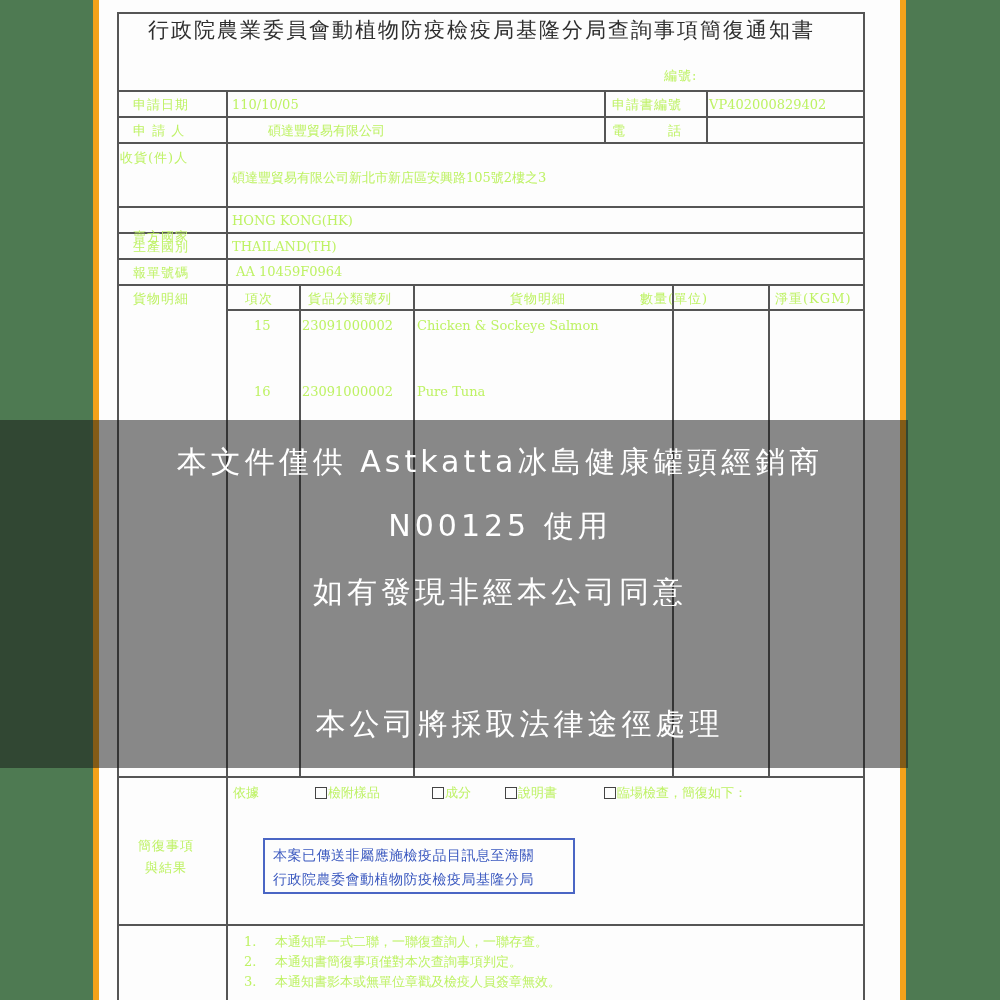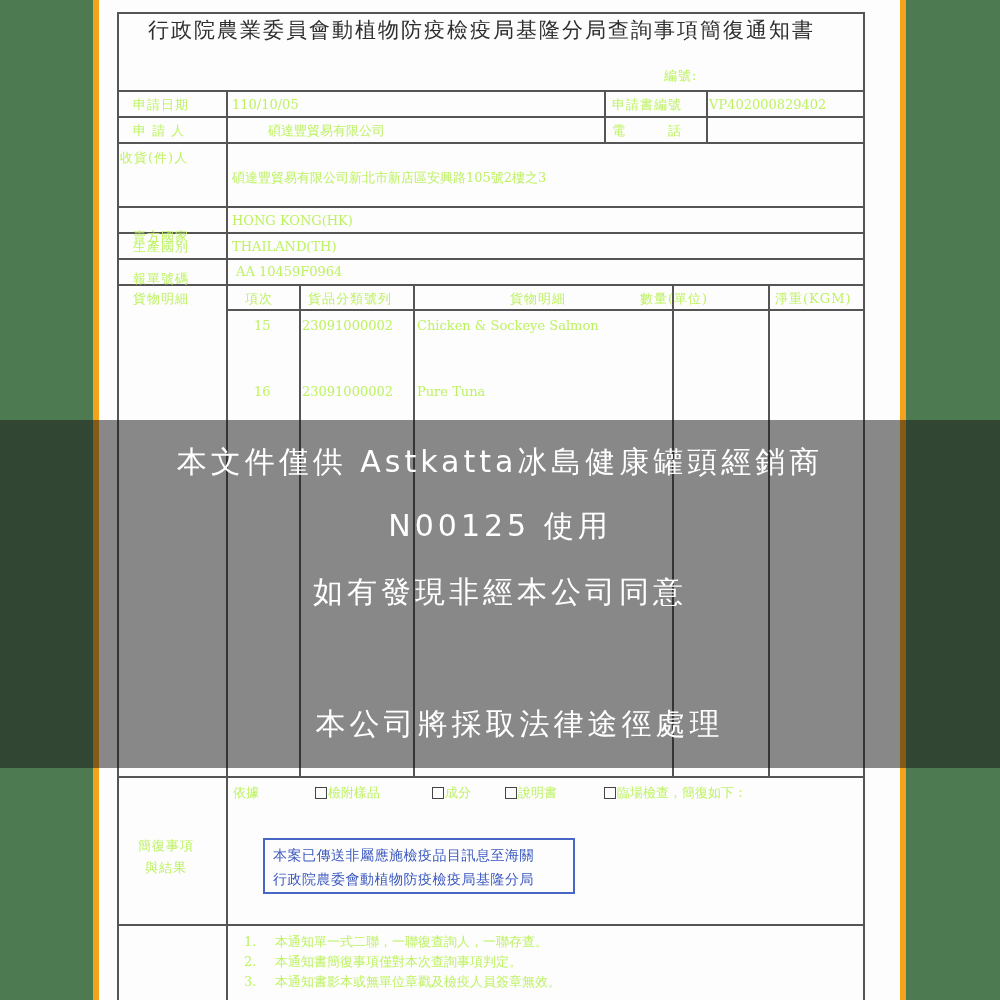--- a/index.html
+++ b/index.html
@@ -18,21 +18,21 @@
 
   .t { position: absolute; font-size: 13px; line-height: 16px; color: #bef264; white-space: nowrap; }
   .title { font-size: 21px; letter-spacing: 2px; color: #2e2e2e; }
   .lbl { font-size: 13px; letter-spacing: 1px; }
   .mono { font-family: "DejaVu Serif", "Liberation Serif", serif; font-size: 13px; }
 
   .box { display: inline-block; width: 12px; height: 12px; border: 1px solid #444; vertical-align: -2px; margin-right: 1px; }
 
   .stamp { position: absolute; left: 263px; top: 838px; width: 312px; height: 56px; border: 2px solid #4a66c4; padding: 3px 8px; color: #3a58bf; font-size: 14px; line-height: 24px; letter-spacing: 0.5px; }
 
-  .overlay { position: absolute; left: 0; top: 420px; width: 1000px; height: 348px; background: rgba(20,20,20,0.5); }
+  .overlay { position: absolute; left: 0; top: 420px; width: 908px; height: 348px; background: rgba(20,20,20,0.5); }
   .wm { position: absolute; left: 0; width: 1000px; text-align: center; color: #ffffff; font-family: "DejaVu Sans", "Liberation Sans", sans-serif; font-size: 30px; letter-spacing: 4px; white-space: nowrap; }
 </style>
 </head>
 <body>
 
 <div class="frame-left"></div>
 <div class="stripe-left"></div>
 <div class="stripe-right"></div>
 <div class="frame-right"></div>
 
@@ -81,21 +81,21 @@
 
 <div class="t lbl" style="left:120px; top:150px;">收貨(件)人</div>
 <div class="t" style="left:232px; top:170px;">碩達豐貿易有限公司新北市新店區安興路105號2樓之3</div>
 
 <div class="t lbl" style="left:133px; top:213px;margin-top:16px;">賣方國家</div>
 <div class="t mono" style="left:232px; top:213px;">HONG KONG(HK)</div>
 
 <div class="t lbl" style="left:133px; top:239px;">生產國別</div>
 <div class="t mono" style="left:232px; top:239px;">THAILAND(TH)</div>
 
-<div class="t lbl" style="left:133px; top:271px;">報單號碼</div>
+<div class="t lbl" style="left:133px; top:265px;">報單號碼</div>
 <div class="t mono" style="left:236px; top:264px;">AA  10459F0964</div>
 
 <div class="t lbl" style="left:133px; top:291px;">貨物明細</div>
 <div class="t lbl" style="left:245px; top:291px;">項次</div>
 <div class="t lbl" style="left:308px; top:291px;">貨品分類號列</div>
 <div class="t lbl" style="left:510px; top:291px;">貨物明細</div>
 <div class="t lbl" style="left:640px; top:291px;">數量(單位)</div>
 <div class="t lbl" style="left:775px; top:291px;">淨重(KGM)</div>
 
 <div>

